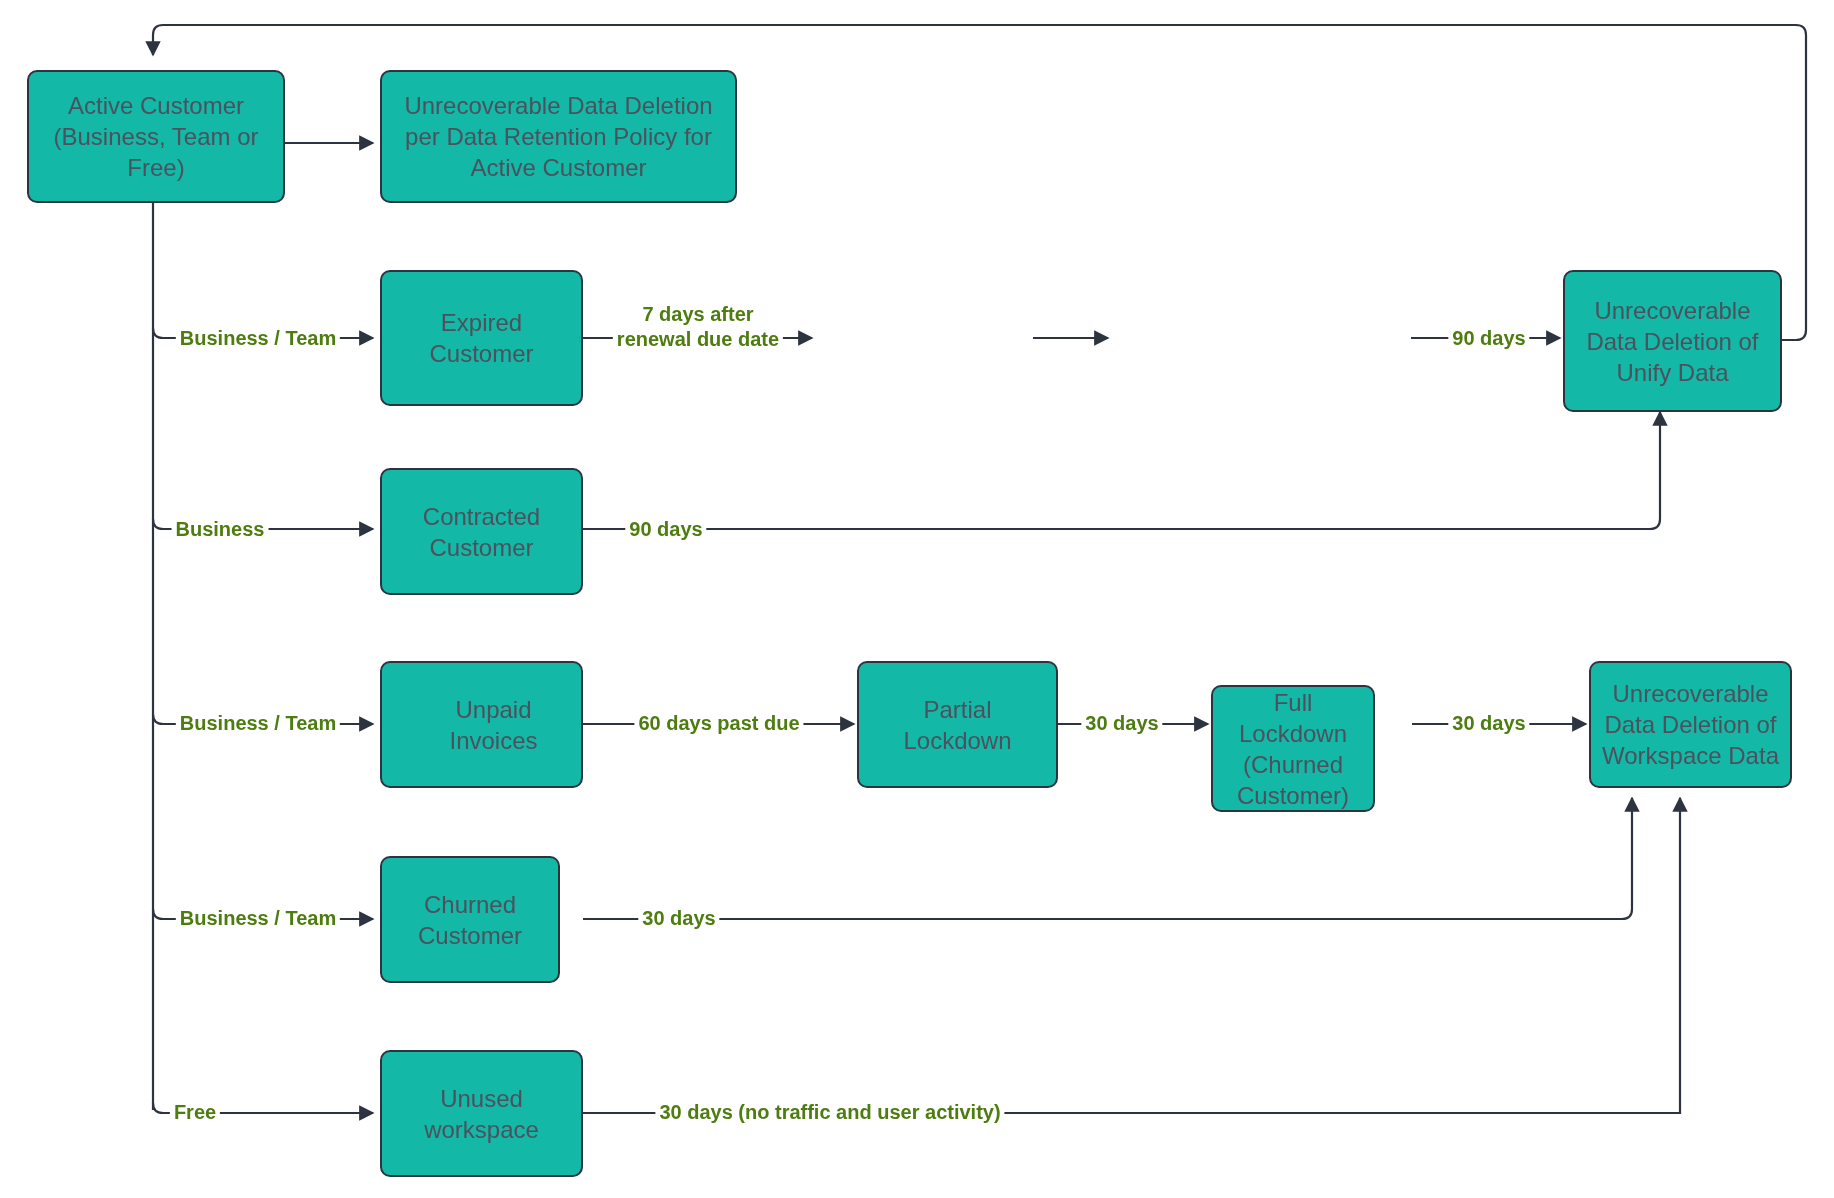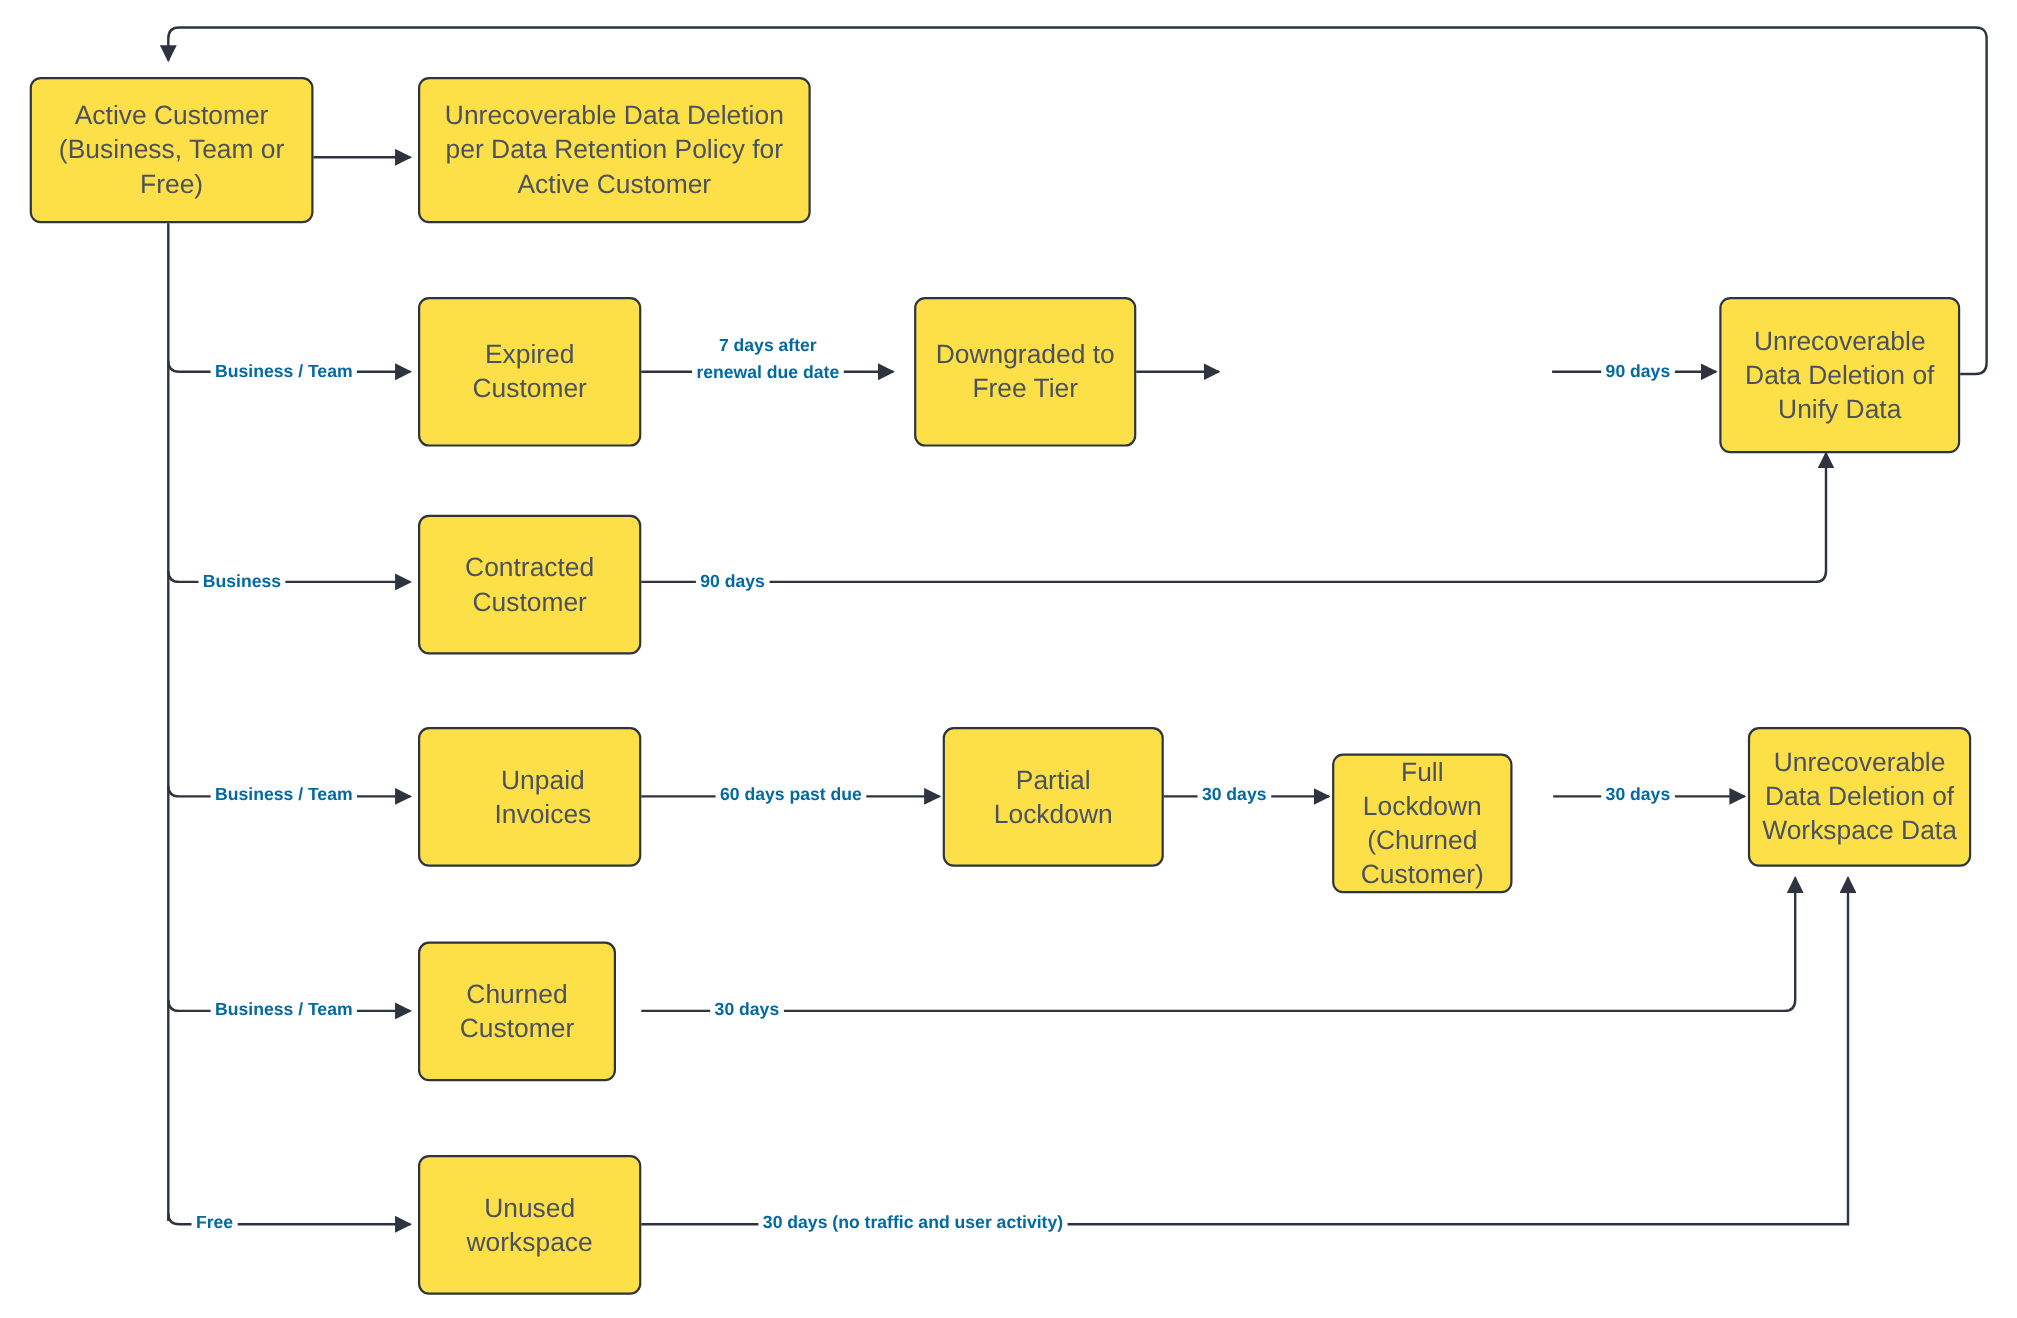--- a/index.html
+++ b/index.html
@@ -20,39 +20,39 @@
   #edges {
     position: absolute;
     left: 0;
     top: 0;
     width: 1834px;
     height: 1198px;
   }
   .node {
     position: absolute;
     box-sizing: border-box;
-    background: #fde047;
+    background: #14b8a6;
     border: 2.4px solid #2d3440;
     border-radius: 10px;
     display: flex;
     align-items: center;
     justify-content: center;
     text-align: center;
     color: #4b525e;
     font-size: 24px;
     line-height: 31px;
     padding: 4px 8px;
     white-space: pre-line;
     z-index: 2;
   }
   .edge-label {
     position: absolute;
     background: #ffffff;
-    color: #0369a1;
-    font-size: 16px;
+    color: #4d7c0f;
+    font-size: 20px;
     font-weight: bold;
     line-height: 25px;
     text-align: center;
     white-space: pre-line;
     padding: 0 4px;
     z-index: 3;
     transform: translate(-50%, -50%);
   }
 </style>
 </head>
@@ -109,22 +109,20 @@
 (Business, Team or
 Free)</div>
 
   <div class="node" style="left:380px; top:70px; width:357px; height:133px;">Unrecoverable Data Deletion
 per Data Retention Policy for
 Active Customer</div>
 
   <div class="node" style="left:380px; top:270px; width:203px; height:136px;text-align:center;">Expired
 Customer</div>
 
-  <div class="node" style="left:831px; top:270px; width:202px; height:136px;">Downgraded to
-Free Tier</div>
 
 
   <div class="node" style="left:1563px; top:270px; width:219px; height:142px;">Unrecoverable
 Data Deletion of
 Unify Data</div>
 
   <div class="node" style="left:380px; top:468px; width:203px; height:127px;">Contracted
 Customer</div>
 
   <div class="node" style="left:380px; top:661px; width:203px; height:127px;padding-left:32px;">Unpaid Invoices</div>

